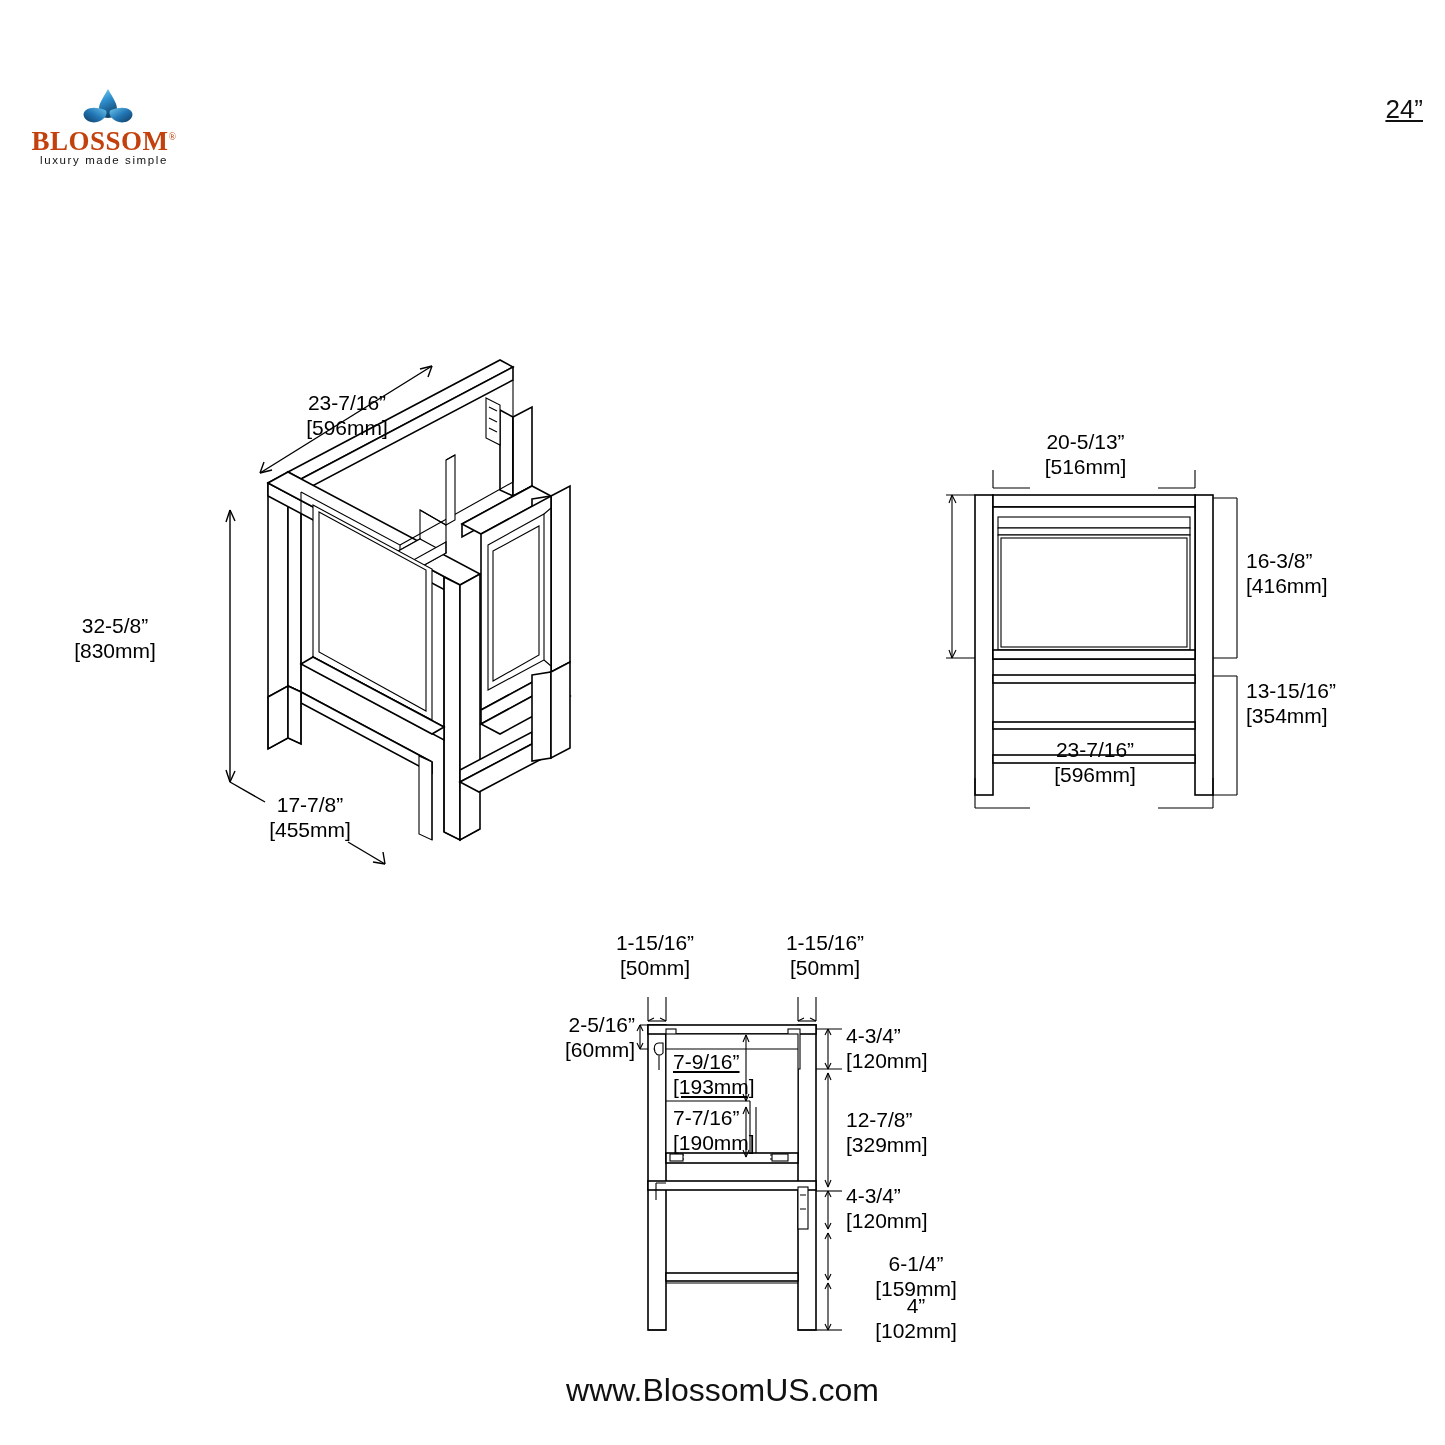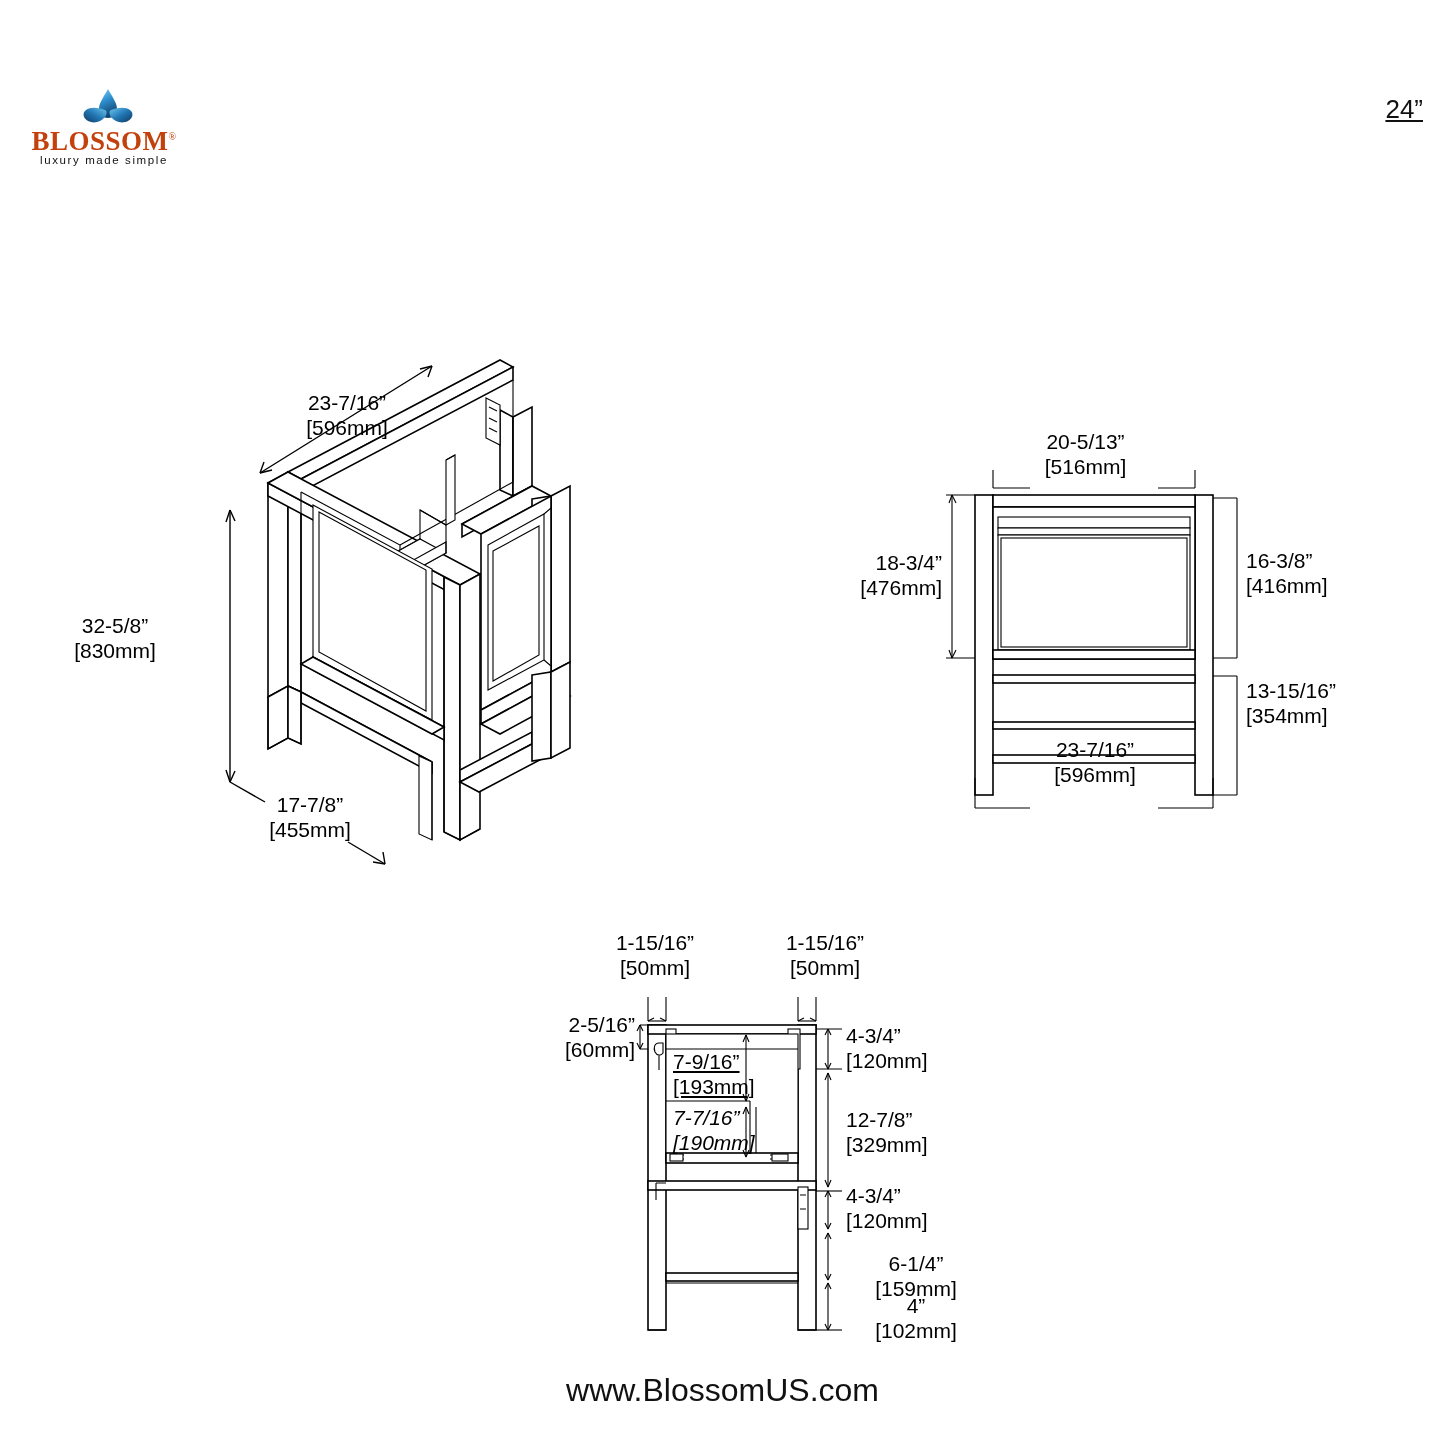--- a/index.html
+++ b/index.html
@@ -330,24 +330,20 @@
       <path d="M95 348 L95 378 M333 348 L333 378"></path>
       <path d="M95 378 L150 378 M333 378 L278 378"></path>
     </g>
   </svg>
 
   <div class="dim c" style="left:68px; top:-1px; width:275px;">
     <span class="ln">20-5/13”</span>
     <span class="ln">[516mm]</span>
   </div>
 
-  <div class="dim r" style="left:-110px; top:120px; width:172px;">
-    <span class="ln">18-3/4”</span>
-    <span class="ln">[476mm]</span>
-  </div>
 
   <div class="dim" style="left:366px; top:118px; width:150px;">
     <span class="ln">16-3/8”</span>
     <span class="ln">[416mm]</span>
   </div>
 
   <div class="dim" style="left:366px; top:248px; width:160px;">
     <span class="ln">13-15/16”</span>
     <span class="ln">[354mm]</span>
   </div>
@@ -464,21 +460,21 @@
   <div class="dim r" style="left:-115px; top:87px; width:190px;">
     <span class="ln">2-5/16”</span>
     <span class="ln">[60mm]</span>
   </div>
 
   <div class="dim" style="left:113px; top:124px; width:145px;text-decoration:underline;">
     <span class="ln">7-9/16”</span>
     <span class="ln">[193mm]</span>
   </div>
 
-  <div class="dim" style="left:113px; top:180px; width:145px;font-style:italic;">
+  <div class="dim" style="left:113px; top:180px; width:145px;">
     <span class="ln">7-7/16”</span>
     <span class="ln">[190mm]</span>
   </div>
 
   <div class="dim" style="left:286px; top:98px; width:160px;">
     <span class="ln">4-3/4”</span>
     <span class="ln">[120mm]</span>
   </div>
 
   <div class="dim" style="left:286px; top:182px; width:165px;">

